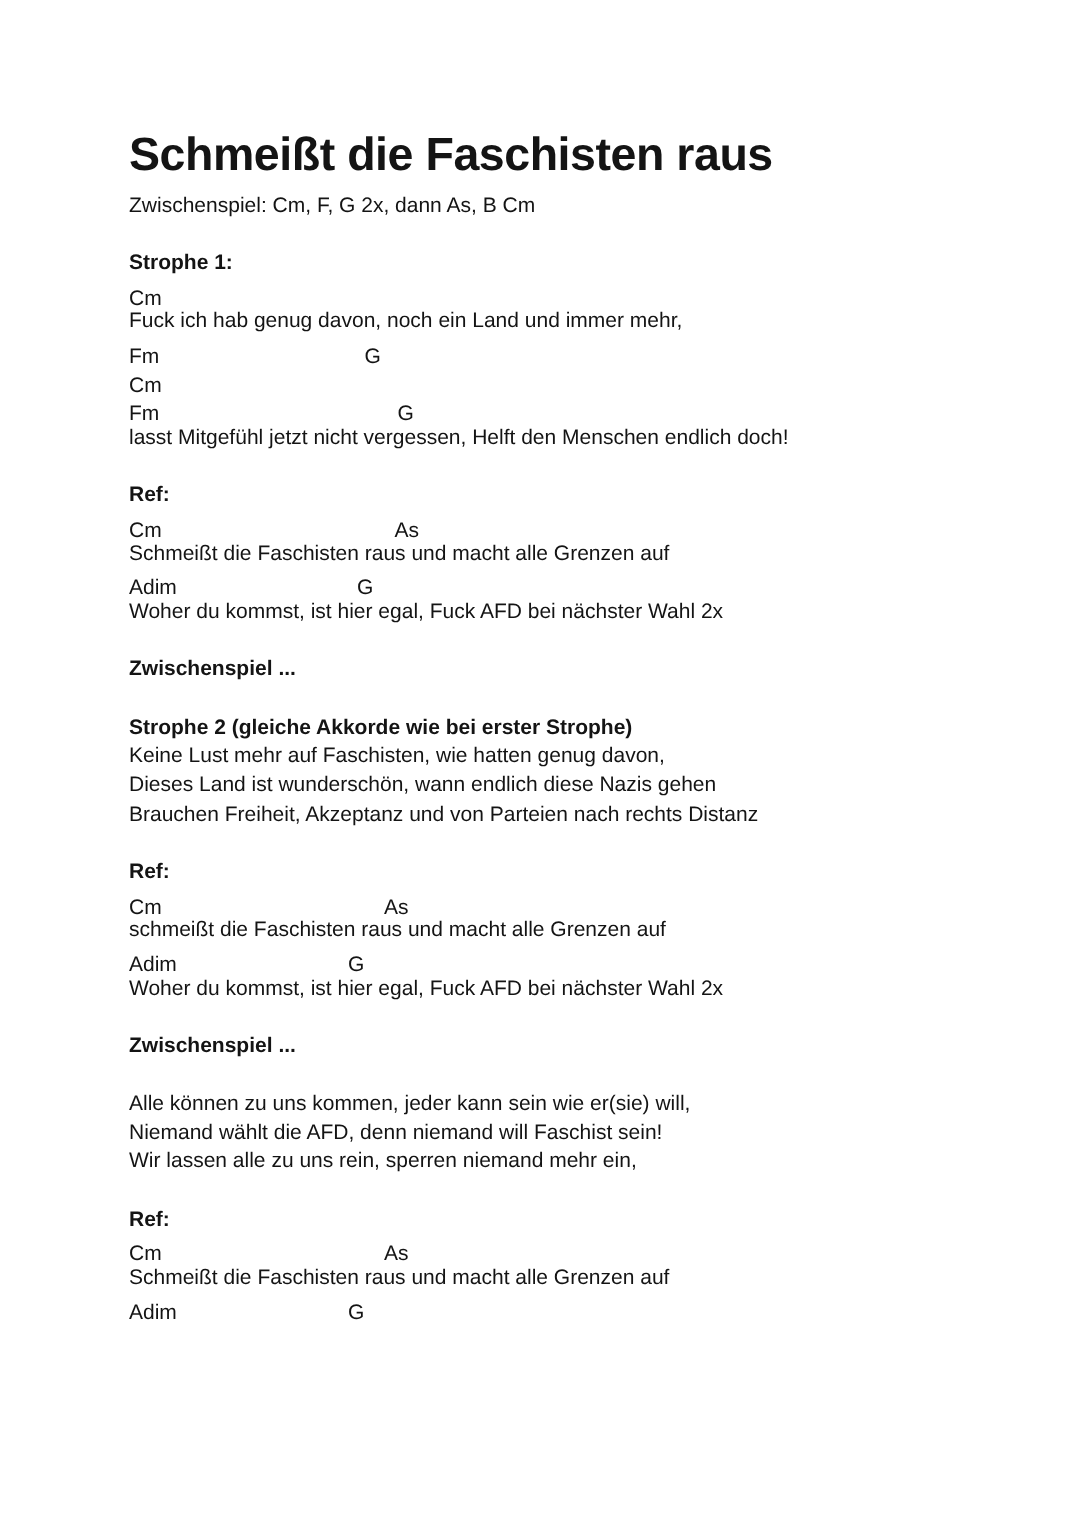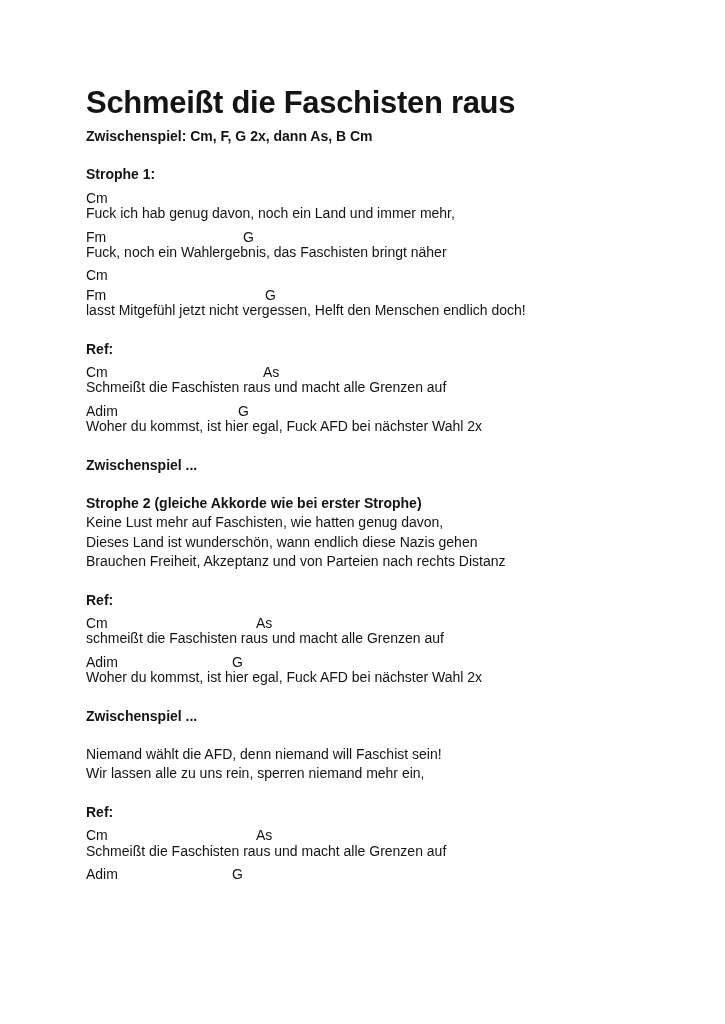--- a/index.html
+++ b/index.html
@@ -20,21 +20,21 @@
     line-height: 19.4px;
   }
   .title {
     font-size: 31px;
     line-height: 38px;
     font-weight: 700;
     letter-spacing: -0.3px;
     margin: 0 0 5px 0;
   }
   .subtitle {
-    font-weight: 700;
+    font-weight: 400;
     margin: 0;
   }
   .section { margin-top: 19px; }
   .heading {
     font-weight: 700;
     margin: 0;
   }
   .chord-line {
     position: relative;
     height: 19.4px;
@@ -56,21 +56,20 @@
       <section class="section">
         <p class="heading">Strophe 1:</p>
         <div class="chord-line">
           <span class="chord" style="left: 0px;">Cm</span>
         </div>
         <div class="lyric-line">Fuck ich hab genug davon, noch ein Land und immer mehr,</div>
         <div class="chord-line">
           <span class="chord" style="left: 0px;">Fm</span>
           <span class="chord" style="left: 157px;">G</span>
         </div>
-        <div class="lyric-line">Fuck, noch ein Wahlergebnis, das Faschisten bringt näher</div>
         <div class="chord-line">
           <span class="chord" style="left: 0px;">Cm</span>
         </div>
         <div class="chord-line">
           <span class="chord" style="left: 0px;">Fm</span>
           <span class="chord" style="left: 179px;">G</span>
         </div>
         <div class="lyric-line">lasst Mitgefühl jetzt nicht vergessen, Helft den Menschen endlich doch!</div>
       </section>
       <section class="section">
@@ -105,20 +104,21 @@
         <div class="chord-line">
           <span class="chord" style="left: 0px;">Adim</span>
           <span class="chord" style="left: 146px;">G</span>
         </div>
         <div class="lyric-line">Woher du kommst, ist hier egal, Fuck AFD bei nächster Wahl 2x</div>
       </section>
       <section class="section">
         <p class="heading">Zwischenspiel ...</p>
       </section>
       <section class="section">
+        <div class="lyric-line">Alle können zu uns kommen, jeder kann sein wie er(sie) will,</div>
         <div class="lyric-line">Niemand wählt die AFD, denn niemand will Faschist sein!</div>
         <div class="lyric-line">Wir lassen alle zu uns rein, sperren niemand mehr ein,</div>
       </section>
       <section class="section">
         <p class="heading">Ref:</p>
         <div class="chord-line">
           <span class="chord" style="left: 0px;">Cm</span>
           <span class="chord" style="left: 170px;">As</span>
         </div>
         <div class="lyric-line">Schmeißt die Faschisten raus und macht alle Grenzen auf</div>

